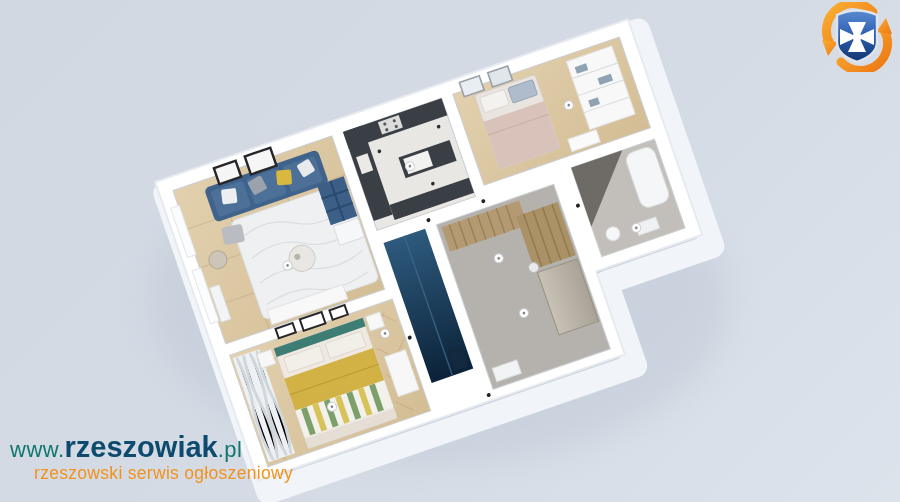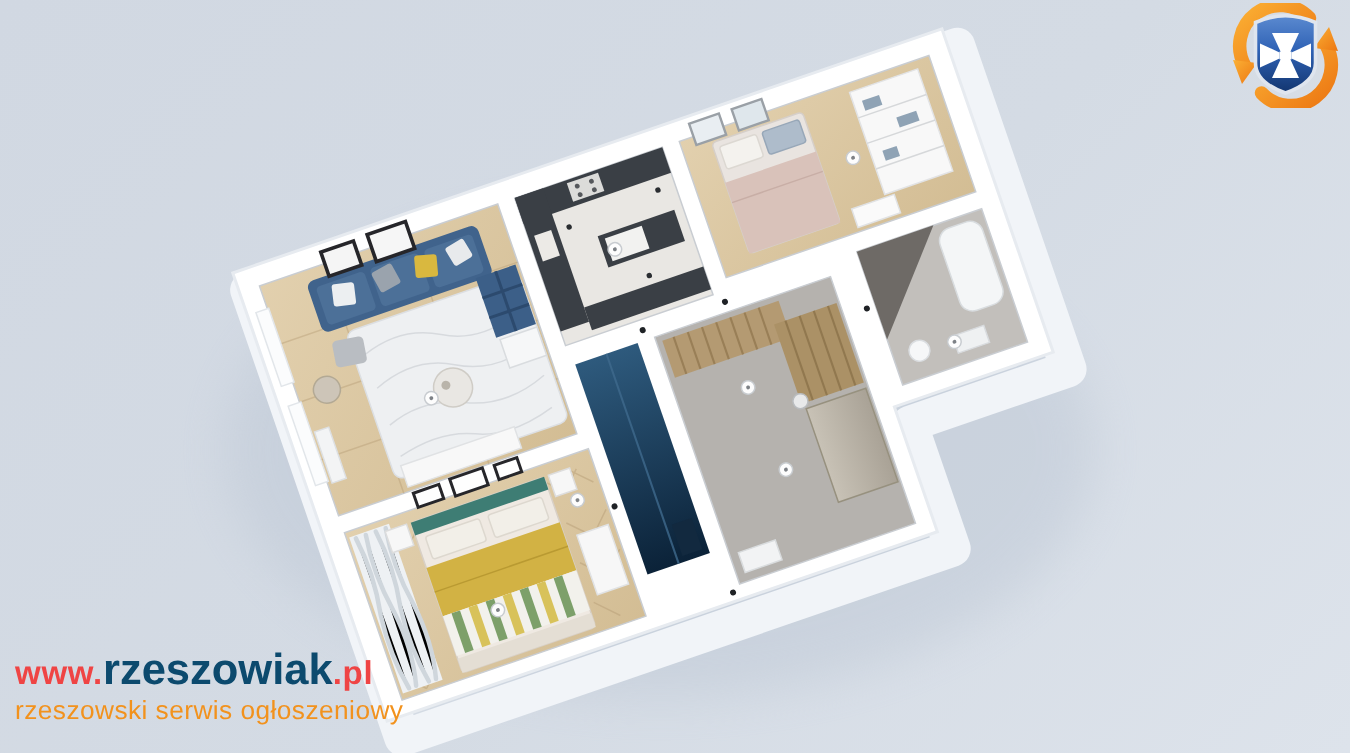--- a/index.html
+++ b/index.html
@@ -6,23 +6,23 @@
   body{
     width:900px;height:502px;overflow:hidden;position:relative;
     font-family:"Liberation Sans","DejaVu Sans",sans-serif;
     background:linear-gradient(135deg,#d1d8e2 0%,#d4dbe4 55%,#dde3eb 100%);
   }
   .stage{position:absolute;inset:0;}
   svg{display:block;}
   .plan-svg{position:absolute;left:0;top:0;}
   .watermark{position:absolute;left:10px;top:432px;line-height:1.05;user-select:none;}
   .wm-line1{white-space:nowrap;letter-spacing:.5px;}
-  .wm-www{font-size:22px;color:#ef4444;font-weight:700;}
+  .wm-www{font-size:22px;color:#0f766e;font-weight:400;}
   .wm-brand{font-size:29px;color:#0c4a6e;font-weight:700;letter-spacing:0;}
-  .wm-line2{font-size:17.5px;color:#f2921d;font-weight:400;margin-top:2px;letter-spacing:.3px;}
+  .wm-line2{font-size:17.5px;color:#f2921d;font-weight:400;margin-top:2px;letter-spacing:.3px;margin-left:24px;}
   .site-logo{position:absolute;left:818px;top:2px;width:78px;height:70px;}
 </style>
 </head>
 <body>
 
 <div class="stage">
 
   <svg class="plan-svg" width="900" height="502" viewBox="0 0 900 502" aria-label="3D isometric render of an apartment floor plan">
     <defs>
       <linearGradient id="gradBlueBath" x1="0" y1="0" x2="0" y2="1">

